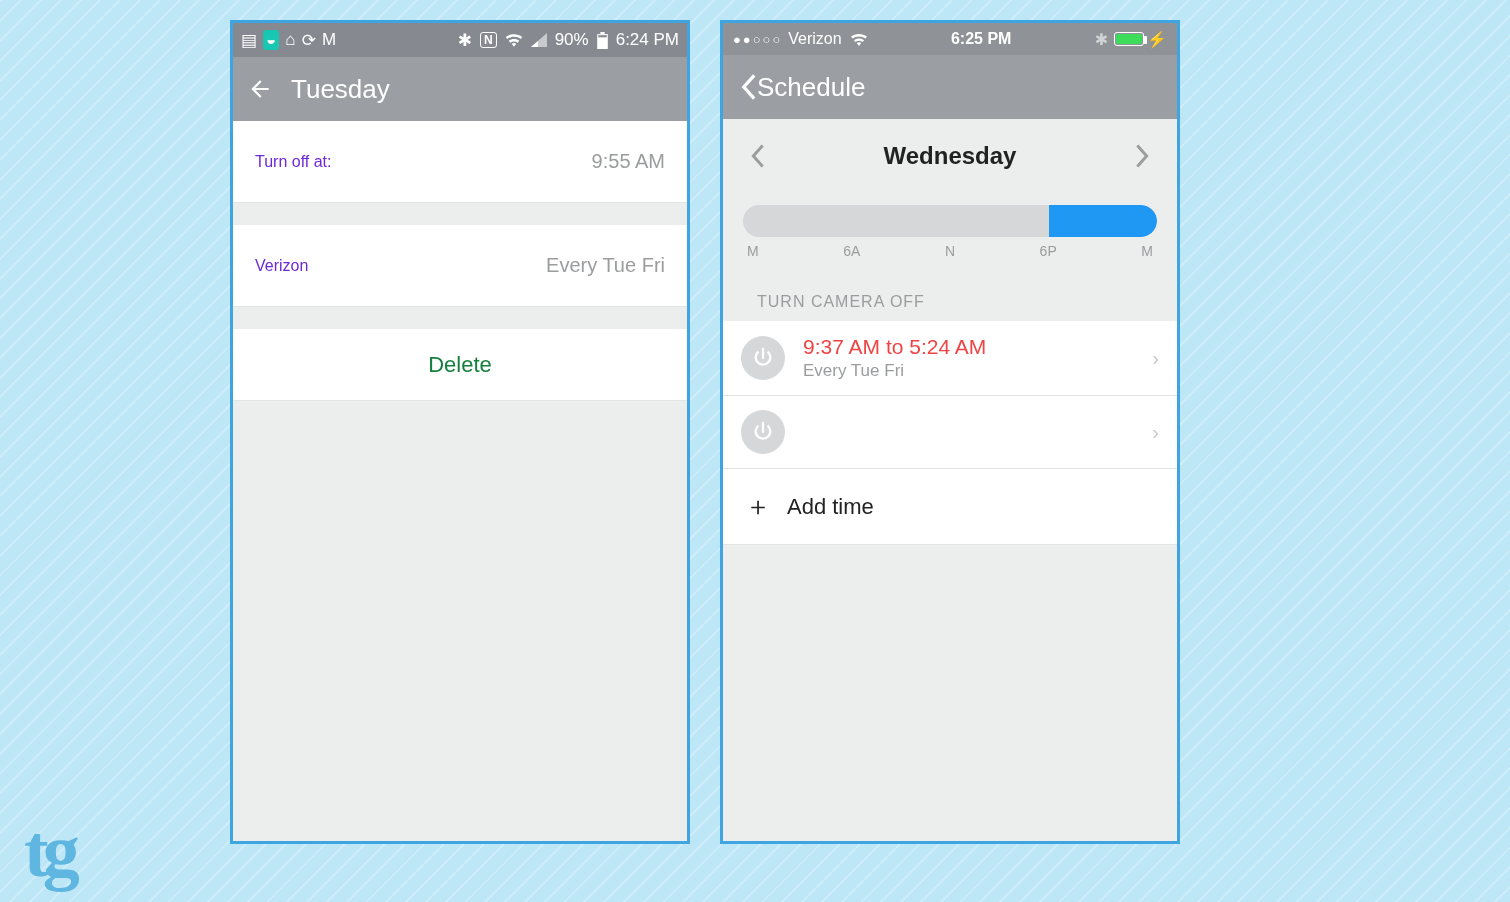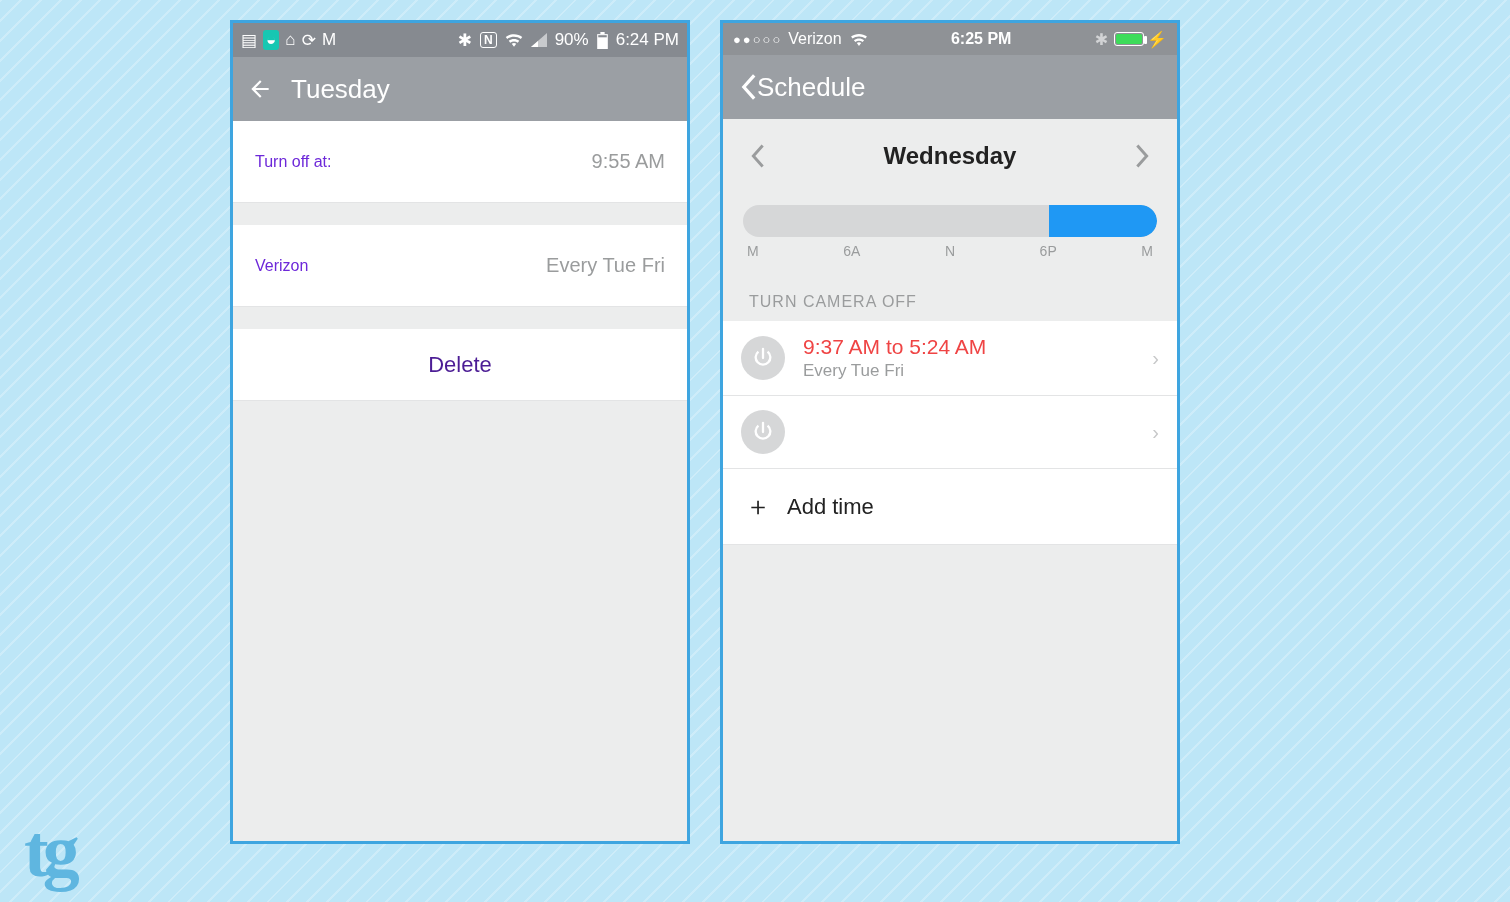--- a/index.html
+++ b/index.html
@@ -45,21 +45,21 @@
   }
   .row {
     background:#fff; height:82px; display:flex; align-items:center;
     padding:0 22px; border-bottom:1px solid #e3e4e5;
   }
   .row .label { font-size:16px; color:#6d28d9; }
   .row .value { margin-left:auto; font-size:20px; color:#9a9c9d;}
   .gap { height:22px; background:#eceded;}
   .delete-row {
     background:#fff; height:72px; display:flex; align-items:center; justify-content:center;
-    color:#4c1d95; font-size:22px; border-bottom:1px solid #e3e4e5;
+    color:#15803d; font-size:22px; border-bottom:1px solid #e3e4e5;
   }
 
   
   .ios-status {
     height:32px; background:#8f9296; color:#fff;
     display:flex; align-items:center; font-size:16px; padding:0 10px;
   }
   .ios-status .mid { flex:1; text-align:center; font-weight:600;}
   .battery {
     width:30px; height:14px; border:1.5px solid #fff; border-radius:3px;
@@ -85,20 +85,21 @@
   }
   .timeline .blue {
     position:absolute; right:0; top:0; bottom:0; width:26%;
     background:#1f98f4; border-radius:0 16px 16px 0;
   }
   .ticks { display:flex; justify-content:space-between;
     font-size:14px; color:#9a9c9d; padding:6px 4px 0;}
   .section-title{
     background:#eceded; padding:28px 26px 10px; font-size:16px; letter-spacing:1px;
     color:#9a9c9d;
+    margin-left:8px;
   }
   .sched-row{
     background:#fff; display:flex; align-items:center; padding:14px 18px;
     border-bottom:1px solid #e3e4e5; gap:18px;
   }
   .power-ic{
     width:44px; height:44px; border-radius:22px; background:#d6d7d8;
     color:#fff; display:flex; align-items:center; justify-content:center; font-size:22px;
   }
   .sched-row .txt .t1{ font-size:21px; color:#ef4444;}

